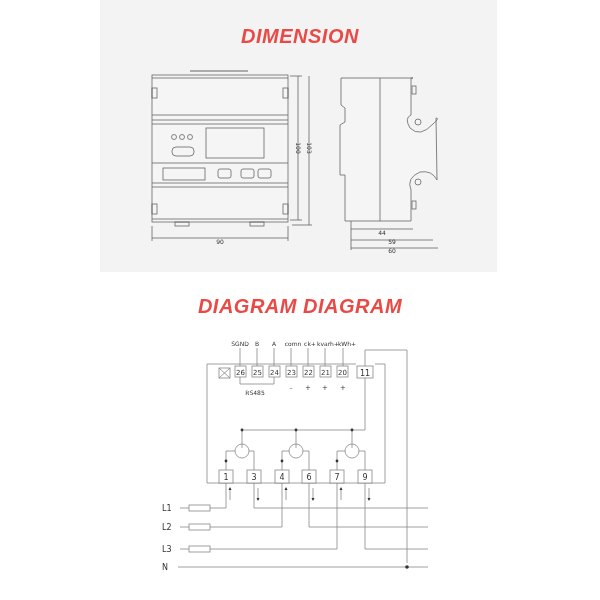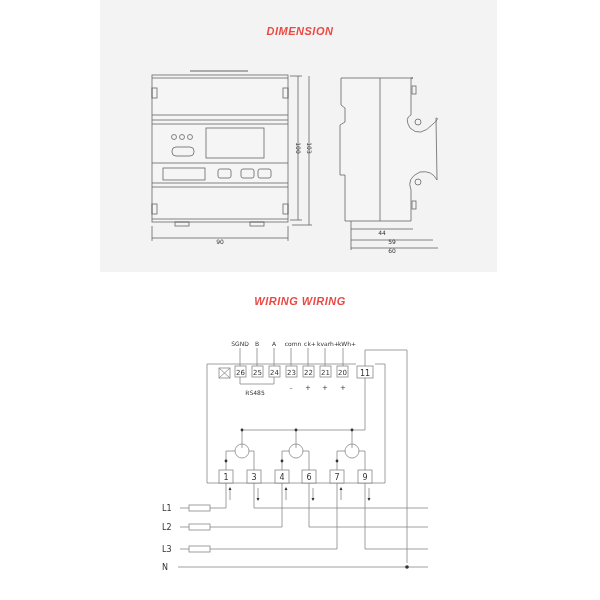--- a/index.html
+++ b/index.html
@@ -1,27 +1,27 @@
 <!DOCTYPE html>
 <html><head>
 <meta charset="utf-8">
 <style>
   html, body { margin:0; padding:0; background:#ffffff; }
   body { width:600px; height:600px; position:relative; overflow:hidden; font-family:"DejaVu Sans", sans-serif; }
   .panel { position:absolute; left:100px; top:0; width:397px; height:272px; background:#f3f3f3; }
-  .title { position:absolute; left:0; width:600px; text-align:center; color:#ea4a45; font-family:"Liberation Sans", sans-serif; font-weight:bold; font-style:italic; font-size:11px; letter-spacing:0.5px; }
+  .title { position:absolute; left:0; width:600px; text-align:center; color:#ea4a45; font-family:"Liberation Sans", sans-serif; font-weight:bold; font-style:italic; font-size:20px; letter-spacing:0.5px; }
   svg { position:absolute; left:0; top:0; }
   svg text { font-family:"DejaVu Sans", sans-serif; fill:#333; }
 </style>
 </head>
 <body>
 
 <div class="panel"></div>
 <div class="title" style="top:25px;">DIMENSION</div>
-<div class="title" style="top:295px;">WIRING WIRING</div>
+<div class="title" style="top:295px;">DIAGRAM DIAGRAM</div>
 
 <svg width="600" height="600" viewBox="0 0 600 600">
 
   <g stroke="#666" stroke-width="0.8" fill="none">
     <rect x="152" y="75" width="136" height="147" fill="#f5f5f5"></rect>
     <line x1="190" y1="71" x2="248" y2="71" stroke-width="1.2"></line>
     <line x1="152" y1="78" x2="288" y2="78"></line>
     <line x1="152" y1="115" x2="288" y2="115"></line>
     <line x1="152" y1="120" x2="288" y2="120"></line>
     <line x1="152" y1="124" x2="288" y2="124"></line>

